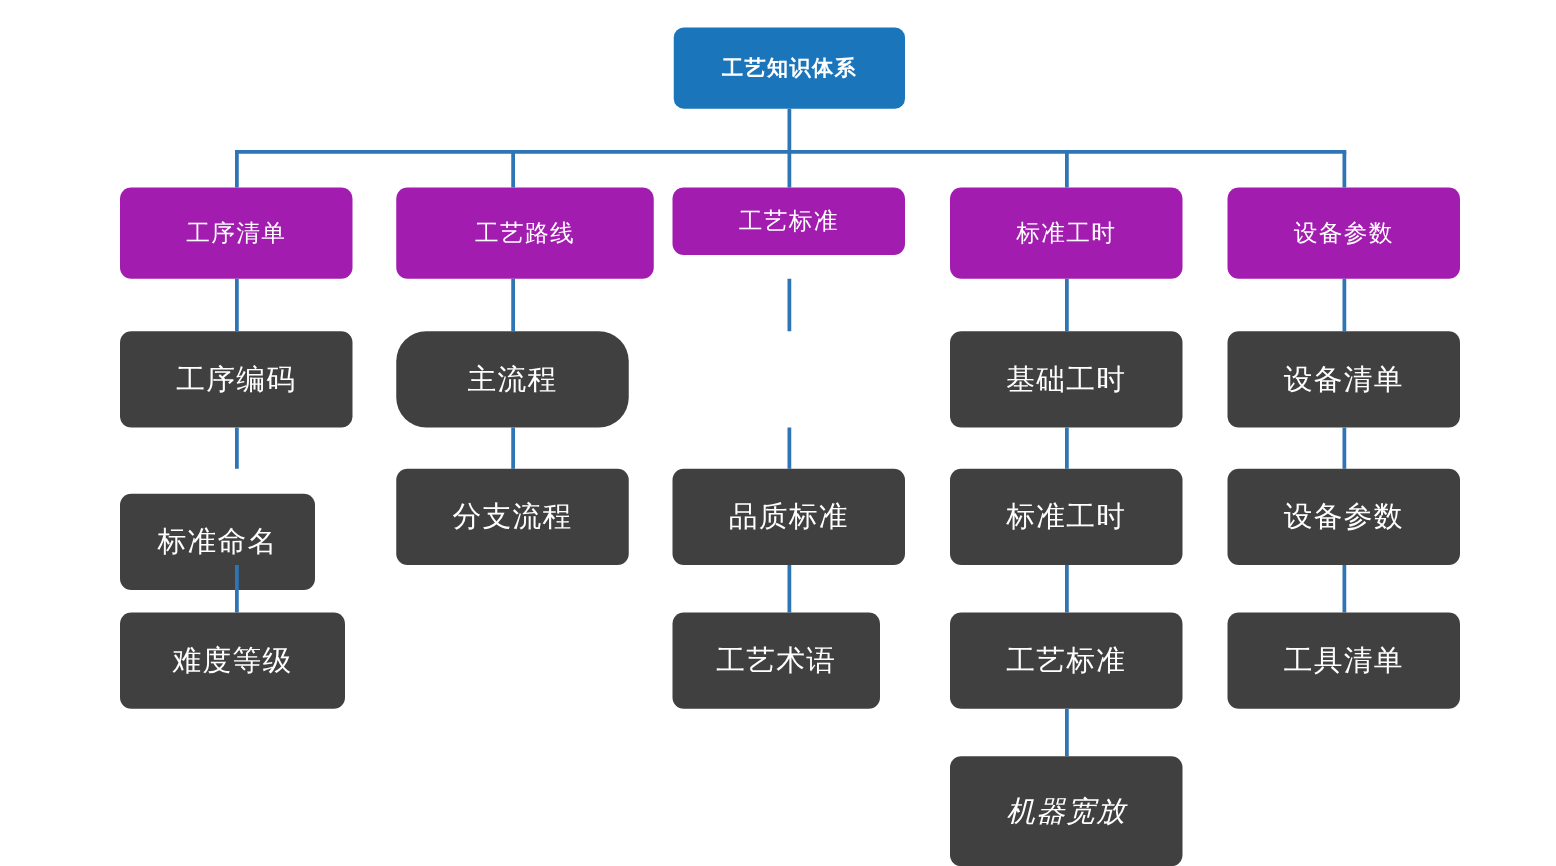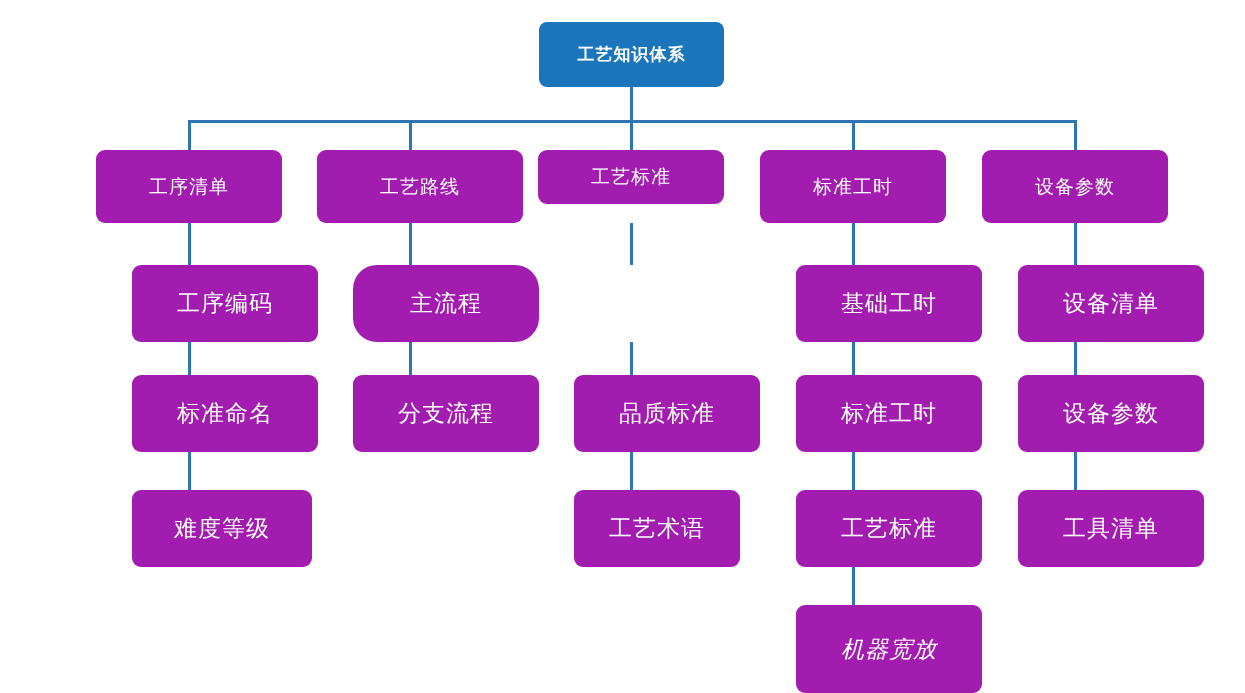--- a/index.html
+++ b/index.html
@@ -45,38 +45,37 @@
     font-size: 17px;
     font-weight: 700;
     border-radius: 8px;
   }
   .node-l2 {
     background: #a21caf;
     font-size: 19px;
     font-weight: 400;
   }
   .node-l3 {
-    background: #a21caf;
+    background: #404040;
     font-size: 23px;
     font-weight: 400;
-    margin-left: 36px;
   }
 </style>
 </head>
 <body>
 
 <div id="diagram-root" style="background: rgb(255, 255, 255);">
     <div class="conn conn-v" style="left: 630px; top: 87px; height: 34px; background: rgb(46, 117, 182);"></div>
     <div class="conn conn-h" style="left: 187.5px; top: 119.5px; width: 889px; background: rgb(46, 117, 182);"></div>
     <div class="conn conn-v" style="left: 187.5px; top: 121px; height: 29px; background: rgb(46, 117, 182);"></div>
     <div class="node node-l2" style="left: 96px; top: 150px; width: 186px; height: 73px;">工序清单</div>
     <div class="conn conn-v" style="left: 187.5px; top: 223px; height: 42px; background: rgb(46, 117, 182);"></div>
     <div class="node node-l3" style="left: 96px; top: 265px; width: 186px; height: 77px;">工序编码</div>
     <div class="conn conn-v" style="left: 187.5px; top: 342px; height: 33px; background: rgb(46, 117, 182);"></div>
-    <div class="node node-l3" style="left: 96px; top: 375px; width: 186px; height: 77px;">标准命名</div>
+    <div class="node node-l3" style="left: 96px; top: 395px; width: 156px; height: 77px;">标准命名</div>
     <div class="conn conn-v" style="left: 187.5px; top: 452px; height: 38px; background: rgb(46, 117, 182);"></div>
     <div class="node node-l3" style="left: 96px; top: 490px; width: 180px; height: 77px;">难度等级</div>
     <div class="conn conn-v" style="left: 408.5px; top: 121px; height: 29px; background: rgb(46, 117, 182);"></div>
     <div class="node node-l2" style="left: 317px; top: 150px; width: 206px; height: 73px;">工艺路线</div>
     <div class="conn conn-v" style="left: 408.5px; top: 223px; height: 42px; background: rgb(46, 117, 182);"></div>
     <div class="node node-l3" style="left: 317px; top: 265px; width: 186px; height: 77px; border-radius: 24px;">主流程</div>
     <div class="conn conn-v" style="left: 408.5px; top: 342px; height: 33px; background: rgb(46, 117, 182);"></div>
     <div class="node node-l3" style="left: 317px; top: 375px; width: 186px; height: 77px;">分支流程</div>
     <div class="conn conn-v" style="left: 629.5px; top: 121px; height: 29px; background: rgb(46, 117, 182);"></div>
     <div class="node node-l2" style="left: 538px; top: 150px; width: 186px; height: 54px;">工艺标准</div>

